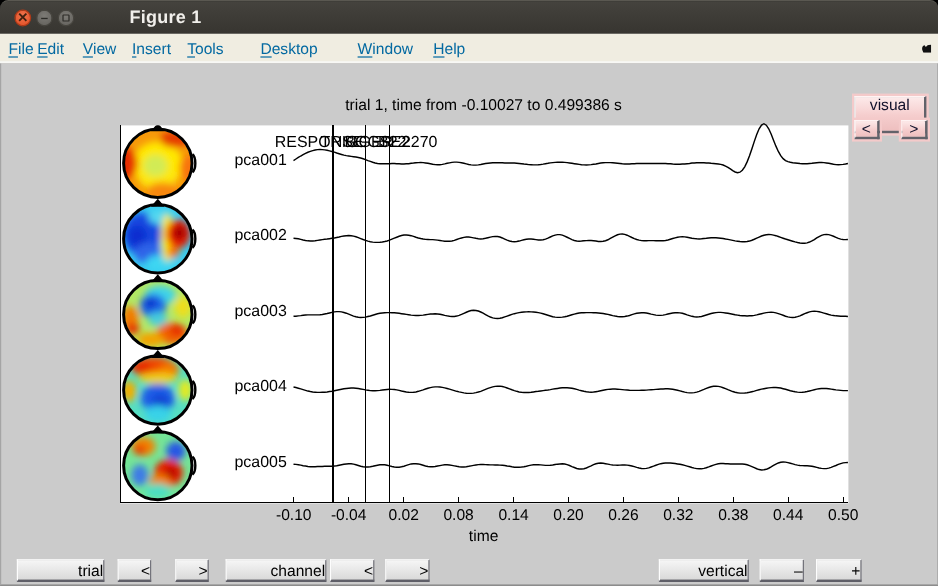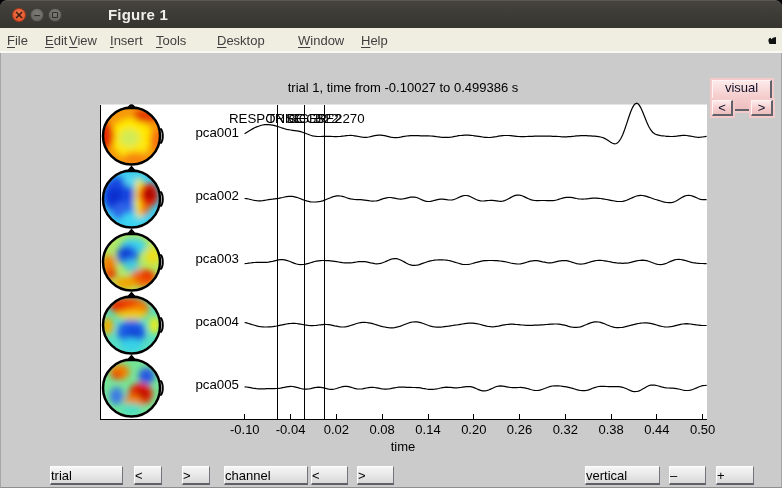--- a/index.html
+++ b/index.html
@@ -13,49 +13,49 @@
   border:1px solid #b03a18; color:#41200f; }
 .mini { left:30px; background:radial-gradient(circle at 50% 35%, #7d7b76, #615f5a);
   border:1px solid #47453f; color:#2c2b27; }
 .maxi { left:48px; background:radial-gradient(circle at 50% 35%, #7d7b76, #615f5a);
   border:1px solid #47453f; }
 .maxi i { position:absolute; left:3px; top:3px; width:6px; height:6px;
   border:1px solid #2c2b27; border-radius:1px; }
 .wtitle { position:absolute; left:77px; top:5px; color:#f1efeb; font-size:15px;
   font-weight:bold; letter-spacing:0.2px;margin-left:31px; }
 .menubar { position:absolute; left:0; top:28px; width:782px; height:25px;
-  background:#f0ede1; color:#404040; font-size:13px; }
+  background:#f0ede1; color:#0369a1; font-size:13px; }
 .menubar span { position:absolute; top:5px; }
 .menubar u { text-decoration-thickness:1px; text-underline-offset:2px; }
 .chev { position:absolute; right:6px; top:9px; width:8px; height:7px; }
 .mstrip { position:absolute; left:0; top:23px; width:782px; height:2px; background:#f8f8f5; }
 .canvas { position:absolute; left:0; top:53px; width:782px; height:435px; background:#cbcbcb;
   border-left:1px solid #a5a5a5; border-right:1px solid #a5a5a5; border-bottom:1px solid #8f8f8f; }
-.btn { position:absolute; font-size:13px; color:#000; text-align:left;
+.btn { position:absolute; font-size:13px; color:#000; text-align:right;
   background:linear-gradient(#f6f6f6,#e9e9e9 45%,#d9d9d9);
   border-top:1px solid #fdfdfd; border-left:1px solid #fdfdfd;
-  border-right:1px solid #73737b; border-bottom:2px solid #5f5f68;margin-left:36px; }
+  border-right:1px solid #73737b; border-bottom:2px solid #5f5f68; }
 .pbtn { position:absolute; font-size:13px; color:#10102a; text-align:center;
   background:linear-gradient(#fdeaea,#f5cdcd 55%,#eebfbf);
   border-top:1px solid #fff3f3; border-left:1px solid #fff3f3;
   border-right:2px solid #62626a; border-bottom:2px solid #62626a;
   box-shadow:0 0 0 2px #f4caca; }
 </style></head>
 <body>
 <div class="titlebar">
   <div class="tbtn close">✕</div>
   <div class="tbtn mini">–</div>
   <div class="tbtn maxi">
       <i></i>
     </div>
   <div class="wtitle">Figure 1</div>
 </div>
 <div class="menubar">
   <span style="left:7px"><u>F</u>ile</span>
-  <span style="left:45px"><u>E</u>dit</span>
+  <span style="left:31px"><u>E</u>dit</span>
   <span style="left:69px"><u>V</u>iew</span>
   <span style="left:110px"><u>I</u>nsert</span>
   <span style="left:156px"><u>T</u>ools</span>
   <span style="left:217px"><u>D</u>esktop</span>
   <span style="left:298px"><u>W</u>indow</span>
   <span style="left:361px"><u>H</u>elp</span>
   <svg class="chev" viewBox="0 0 8 7">
       <path d="M0.5 4.5 Q0 1.5 2.5 0.8 L3.5 2.2 L5 0.8 L8 0 L8 7 L1.5 7 Z" fill="#111"></path>
     </svg>
   <div class="mstrip"></div>

